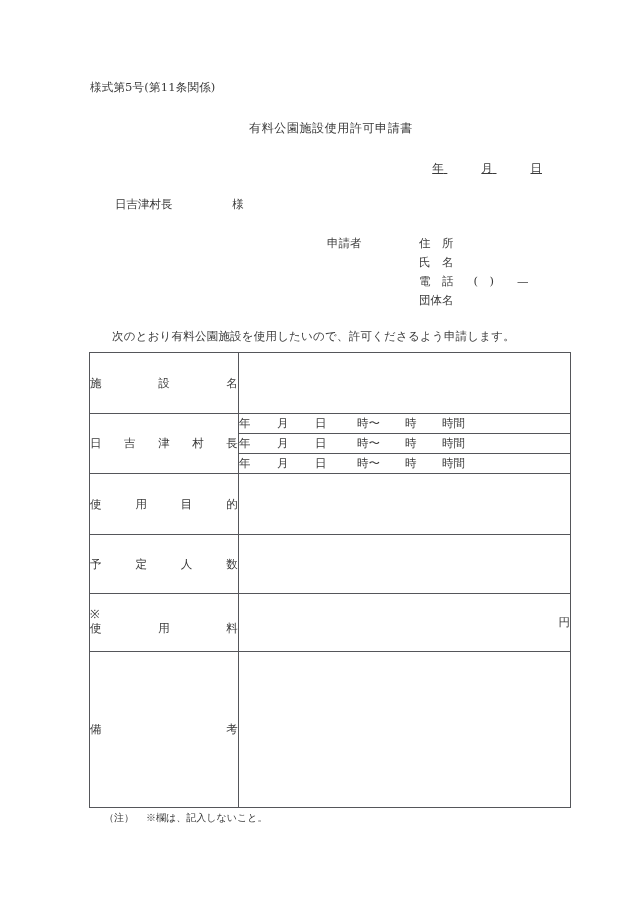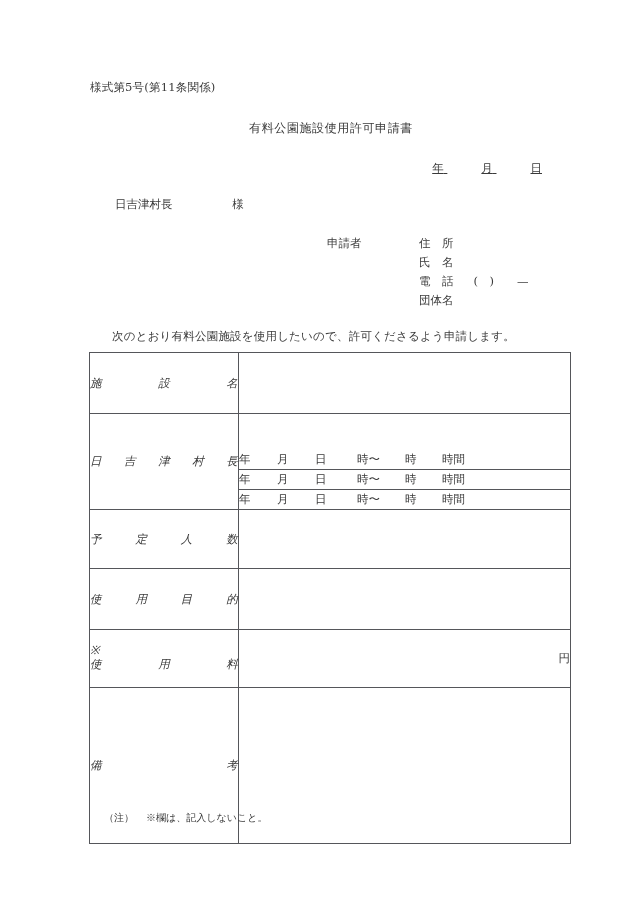--- a/index.html
+++ b/index.html
@@ -118,21 +118,20 @@
     border: 1px solid #55565a;
     padding: 0;
     font-size: 11.5px;
     vertical-align: middle;
   }
   .col-label { width: 149px; }
 
   .label-cell {
     padding: 0 11px;
     height: 60px;
-    font-style: italic;
   }
   .label-text {
     display: block;
     text-align: justify;
     text-align-last: justify;
     letter-spacing: 0.2px;
   }
   .label-mark {
     display: block;
     text-align: left;
@@ -143,21 +142,20 @@
 
   .value-cell {
     padding: 0 12px;
   }
 
   
   .subtable {
     width: 100%;
     border-collapse: collapse;
     table-layout: fixed;
-    margin-top: 36px;
   }
   .subtable td {
     border: none;
     border-bottom: 1px solid #55565a;
     height: 19px;
     padding: 0;
   }
   .subtable tr:last-child td { border-bottom: none; }
 
   .datefields {
@@ -264,31 +262,31 @@
                 <td class="datefields">
                   <span class="df-year">年</span><span class="df-month">月</span><span class="df-day">日</span><span class="df-from">時〜</span><span class="df-to">時</span><span>時間</span>
                 </td>
               </tr>
             </tbody>
           </table>
         </td>
       </tr>
 
       <tr>
+        <td class="label-cell row-h-60">
+          <span class="label-text">使用目的</span>
+        </td>
+        <td class="value-cell row-h-60"></td>
+      </tr>
+
+      <tr>
         <td class="label-cell row-h-58">
           <span class="label-text">予定人数</span>
         </td>
         <td class="value-cell row-h-58"></td>
-      </tr>
-
-      <tr>
-        <td class="label-cell row-h-60">
-          <span class="label-text">使用目的</span>
-        </td>
-        <td class="value-cell row-h-60"></td>
       </tr>
 
       <tr>
         <td class="label-cell row-h-57">
           <span class="label-mark">※</span>
           <span class="label-text">使用料</span>
         </td>
         <td class="value-cell money-cell row-h-57">
           <span>円</span>
         </td>

